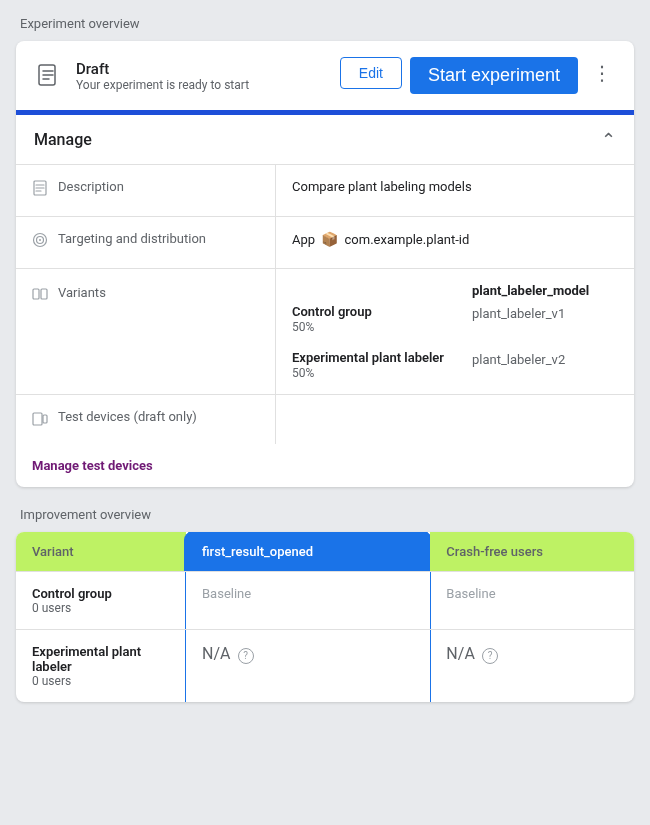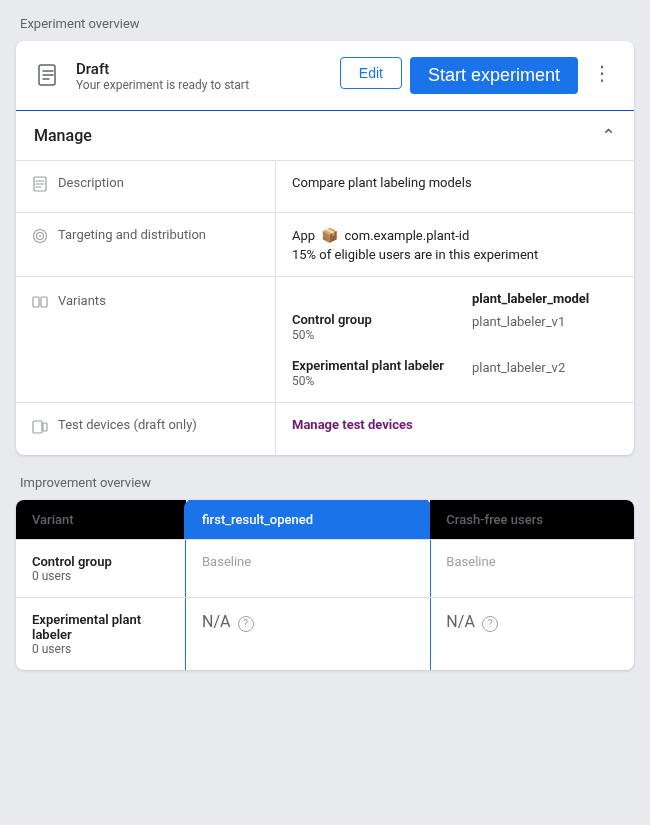--- a/index.html
+++ b/index.html
@@ -29,21 +29,21 @@
       box-shadow: 0 1px 3px rgba(0,0,0,0.15);
       margin-bottom: 20px;
       overflow: hidden;
     }
 
     
     .draft-header {
       display: flex;
       align-items: center;
       padding: 16px 16px;
-      border-bottom: 1px solid #1d4ed8;
+      border-bottom: 5px solid #1d4ed8;
     }
 
     .draft-icon {
       width: 32px;
       height: 32px;
       display: flex;
       align-items: center;
       justify-content: center;
       margin-right: 12px;
       color: #5f6368;
@@ -121,20 +121,21 @@
     }
 
     .detail-row {
       display: flex;
       border-bottom: 1px solid #e0e0e0;
       min-height: 52px;
     }
 
     .detail-row:last-child {
       border-bottom: none;
+      flex-direction: column;
     }
 
     .detail-label {
       width: 260px;
       min-width: 260px;
       padding: 14px 16px;
       display: flex;
       align-items: flex-start;
       gap: 10px;
       color: #5f6368;
@@ -234,21 +235,21 @@
       cursor: pointer;
     }
 
     
     .improvement-table {
       width: 100%;
       border-collapse: collapse;
     }
 
     .improvement-table th {
-      background: #000000;
+      background: #bef264;
       padding: 12px 16px;
       text-align: left;
       font-size: 13px;
       font-weight: 500;
       color: #5f6368;
       border-bottom: 1px solid #e0e0e0;
     }
 
     .improvement-table td {
       padding: 14px 16px;
@@ -389,21 +390,20 @@
             </svg>
           </span>
           <span>Targeting and distribution</span>
         </div>
         <div class="detail-value">
           <div class="app-row">
             <span>App</span>
             <span class="app-icon">📦</span>
             <span>com.example.plant-id</span>
           </div>
-          <div>15% of eligible users are in this experiment</div>
         </div>
       </div>
 
       <div class="detail-row">
         <div class="detail-label variants-label">
           <span class="detail-label-icon">
             <svg width="16" height="16" viewBox="0 0 16 16" fill="none">
               <rect x="1" y="3" width="6" height="10" rx="1" stroke="#9aa0a6" stroke-width="1.2" fill="none"></rect>
               <rect x="9" y="3" width="6" height="10" rx="1" stroke="#9aa0a6" stroke-width="1.2" fill="none"></rect>
             </svg>

